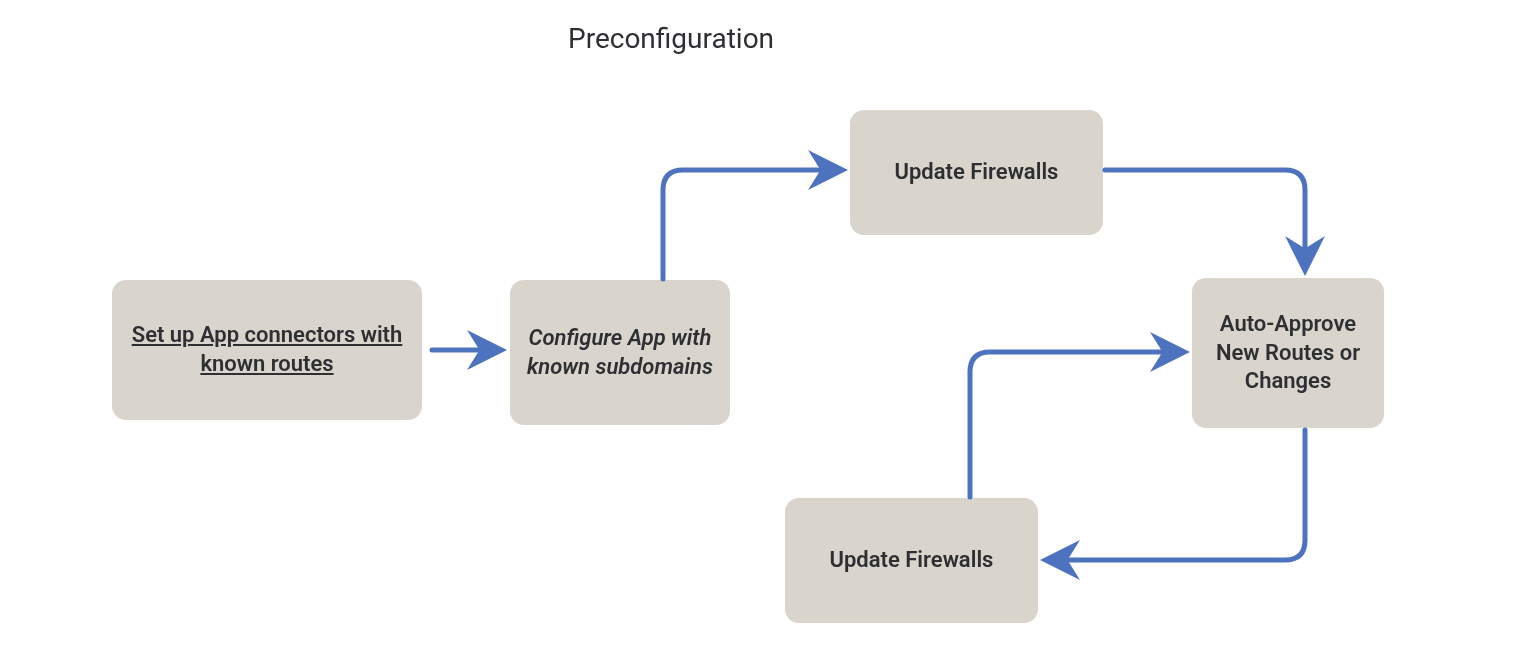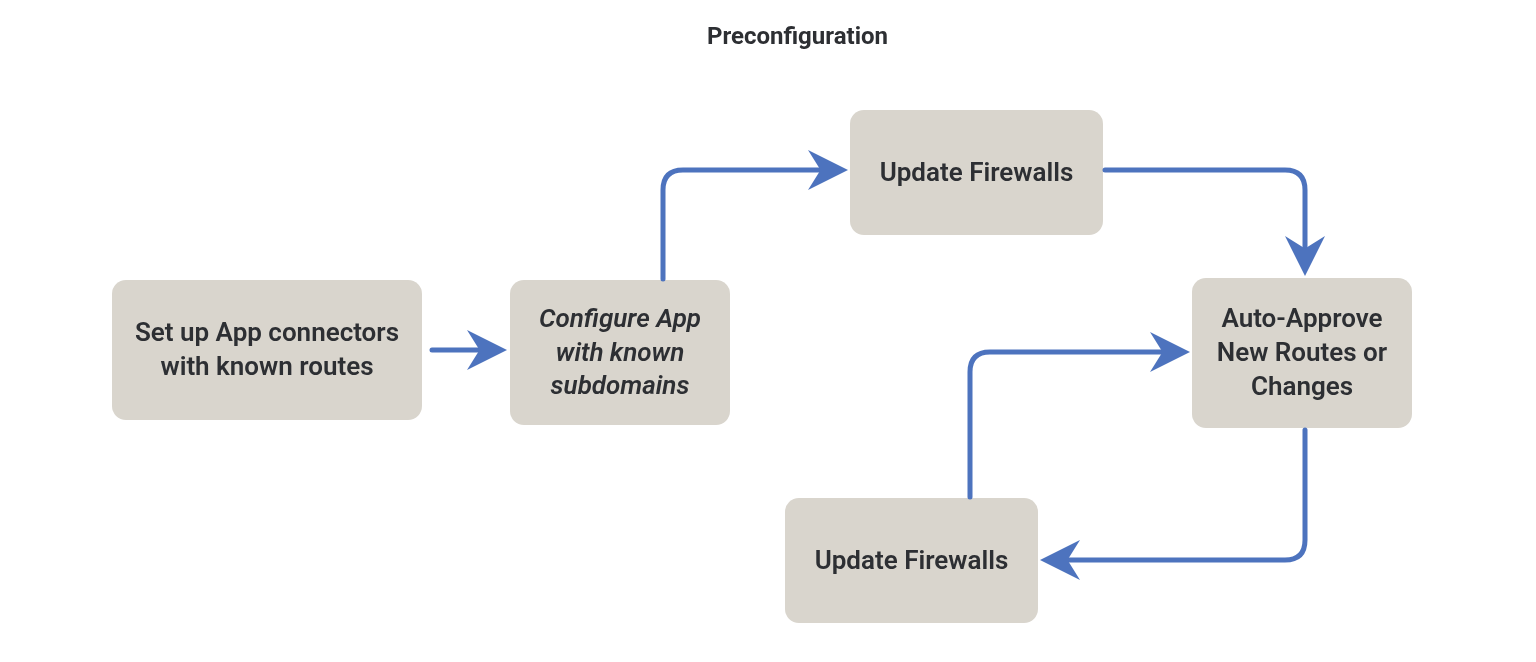--- a/index.html
+++ b/index.html
@@ -11,34 +11,34 @@
     font-family: -apple-system, BlinkMacSystemFont, "Segoe UI", Roboto, "Helvetica Neue", Arial, sans-serif;
     color: #2c2f33;
   }
   .canvas {
     position: relative;
     width: 1536px;
     height: 662px;
   }
   .title {
     position: absolute;
-    font-size: 24px;
-    font-weight: 700;
+    font-size: 28px;
+    font-weight: 400;
     color: #2d2f33;
-    text-align: right;
+    text-align: left;
   }
   .node {
     position: absolute;
     background: #d9d5cd;
     border-radius: 14px;
     display: flex;
     align-items: center;
     justify-content: center;
     text-align: center;
-    font-size: 26px;
+    font-size: 22px;
     font-weight: 600;
     color: #2d2f33;
     line-height: 1.3;
     padding: 10px 14px;
     box-sizing: border-box;
   }
   svg.arrows {
     position: absolute;
     left: 0; top: 0;
     width: 1536px;
@@ -46,33 +46,33 @@
     pointer-events: none;
   }
 </style>
 </head>
 <body>
 
 <div class="canvas">
 
   <div class="title" style="left:568px; top:22px; width:320px;">Preconfiguration</div>
 
-  <div class="node" style="left:112px; top:280px; width:310px; height:140px;">
+  <div class="node" style="left:112px; top:280px; width:310px; height:140px;text-decoration:underline;">
     <span>Set up App connectors with known routes</span>
   </div>
 
   <div class="node" style="left:510px; top:280px; width:220px; height:145px;font-style:italic;">
     <span>Configure App with known subdomains</span>
   </div>
 
   <div class="node" style="left:850px; top:110px; width:253px; height:125px;">
     <span>Update Firewalls</span>
   </div>
 
-  <div class="node" style="left:1192px; top:278px; width:220px; height:150px;">
+  <div class="node" style="left:1192px; top:278px; width:192px; height:150px;">
     <span>Auto-Approve New Routes or Changes</span>
   </div>
 
   <div class="node" style="left:785px; top:498px; width:253px; height:125px;">
     <span>Update Firewalls</span>
   </div>
 
   <svg class="arrows" viewBox="0 0 1536 662">
     <defs>
       <marker id="arrowhead" markerWidth="8" markerHeight="8" refX="6" refY="4" orient="auto" markerUnits="strokeWidth">

